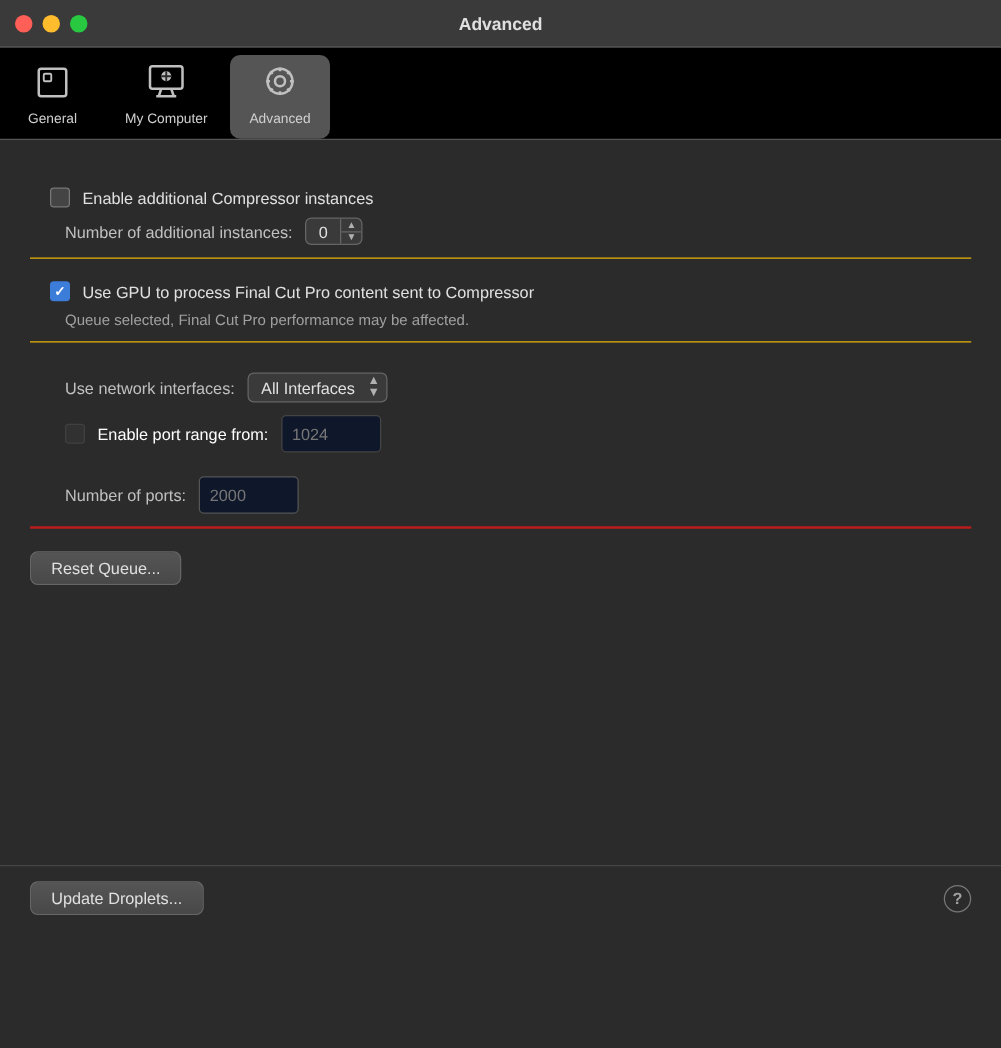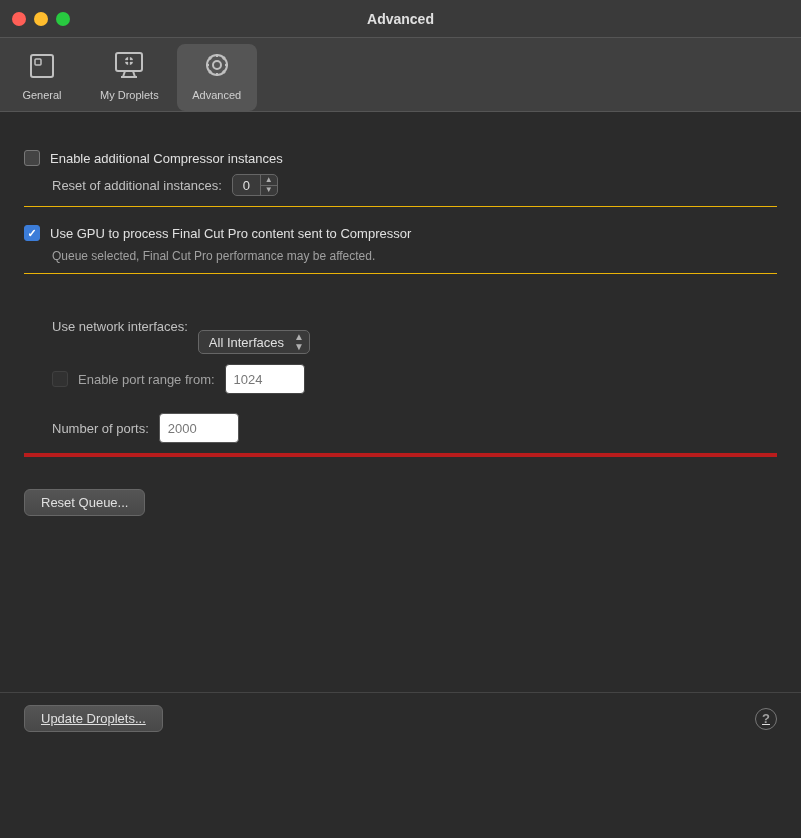--- a/index.html
+++ b/index.html
@@ -56,21 +56,21 @@
     .traffic-light.maximize { background: #28c940; }
 
     .title-bar-title {
       font-size: 14px;
       font-weight: 600;
       color: #e0e0e0;
     }
 
     
     .toolbar {
-      background: #404040;
+      background: #000000;
       display: flex;
       flex-direction: row;
       align-items: center;
       padding: 6px 0 0 0;
       border-bottom: 1px solid #555;
     }
 
     .toolbar-item {
       display: flex;
       flex-direction: column;
@@ -107,20 +107,21 @@
       flex-direction: column;
       gap: 0;
       overflow-y: auto;
     }
 
     .section-row {
       display: flex;
       align-items: center;
       gap: 10px;
       margin-bottom: 8px;
+      margin-left: 16px;
     }
 
     .section-row:last-child {
       margin-bottom: 0;
     }
 
     .sub-row {
       display: flex;
       align-items: center;
       gap: 10px;
@@ -214,21 +215,20 @@
 
     .stepper-arrow:first-child {
       border-bottom: 1px solid #666;
     }
 
     
     .select-wrapper {
       position: relative;
       display: inline-flex;
       align-items: center;
-      margin-top: 32px;
     }
 
     .select-box {
       background: #3a3a3a;
       border: 1px solid #666;
       border-radius: 5px;
       padding: 2px 24px 2px 10px;
       font-size: 13px;
       color: #e0e0e0;
       height: 24px;
@@ -244,21 +244,21 @@
       font-size: 10px;
       color: #b0b0b0;
       display: flex;
       flex-direction: column;
       line-height: 1;
       gap: 1px;
     }
 
     
     .text-input {
-      background: #ffffff;
+      background: #0f172a;
       border: 1px solid #555;
       border-radius: 4px;
       padding: 14px 8px;
       font-size: 13px;
       color: #888;
       height: 24px;
       width: 120px;
     }
 
     .text-input-small {
@@ -285,21 +285,20 @@
     }
 
     
     .footer {
       padding: 12px 24px;
       display: flex;
       align-items: center;
       justify-content: space-between;
       border-top: 1px solid #444;
       background: #2b2b2b;
-      text-decoration: underline;
     }
 
     .help-button {
       width: 22px;
       height: 22px;
       border-radius: 50%;
       border: 1.5px solid #777;
       background: transparent;
       color: #a0a0a0;
       font-size: 13px;
@@ -347,21 +346,21 @@
         <svg width="32" height="30" viewBox="0 0 32 30" fill="none" xmlns="http://www.w3.org/2000/svg">
           <rect x="3" y="3" width="26" height="18" rx="2" stroke="#c0c0c0" stroke-width="2" fill="none"></rect>
           <line x1="12" y1="21" x2="10" y2="27" stroke="#c0c0c0" stroke-width="2"></line>
           <line x1="20" y1="21" x2="22" y2="27" stroke="#c0c0c0" stroke-width="2"></line>
           <line x1="8" y1="27" x2="24" y2="27" stroke="#c0c0c0" stroke-width="2"></line>
           <circle cx="16" cy="11" r="4" fill="#c0c0c0"></circle>
           <line x1="16" y1="7" x2="16" y2="15" stroke="#2b2b2b" stroke-width="1.5"></line>
           <line x1="12" y1="11" x2="20" y2="11" stroke="#2b2b2b" stroke-width="1.5"></line>
         </svg>
       </span>
-      <span class="toolbar-item-label">My Droplets</span>
+      <span class="toolbar-item-label">My Computer</span>
     </div>
     <div class="toolbar-item active">
       <span class="toolbar-item-icon">
         <svg width="30" height="30" viewBox="0 0 30 30" fill="none" xmlns="http://www.w3.org/2000/svg">
           <circle cx="15" cy="15" r="10" stroke="#c0c0c0" stroke-width="2" fill="none"></circle>
           <circle cx="15" cy="15" r="4" stroke="#c0c0c0" stroke-width="2" fill="none"></circle>
           <line x1="15" y1="4" x2="15" y2="7" stroke="#c0c0c0" stroke-width="2"></line>
           <line x1="15" y1="23" x2="15" y2="26" stroke="#c0c0c0" stroke-width="2"></line>
           <line x1="4" y1="15" x2="7" y2="15" stroke="#c0c0c0" stroke-width="2"></line>
           <line x1="23" y1="15" x2="26" y2="15" stroke="#c0c0c0" stroke-width="2"></line>
@@ -376,21 +375,21 @@
   </div>
 
   <div class="content">
 
     <div class="section-group">
       <div class="section-row">
         <div class="checkbox"></div>
         <span class="label-text">Enable additional Compressor instances</span>
       </div>
       <div class="sub-row">
-        <span class="inline-label">Reset of additional instances:</span>
+        <span class="inline-label">Number of additional instances:</span>
         <div class="stepper">
           <span class="stepper-value">0</span>
           <div class="stepper-arrows">
             <div class="stepper-arrow">▲</div>
             <div class="stepper-arrow">▼</div>
           </div>
         </div>
       </div>
     </div>
 
@@ -409,30 +408,30 @@
           <select class="select-box">
             <option>All Interfaces</option>
             <option>Wi-Fi</option>
             <option>Ethernet</option>
           </select>
           <span class="select-arrow">▲<br>▼</span>
         </div>
       </div>
       <div class="sub-row" style="margin-top:10px;">
         <div class="checkbox disabled"></div>
-        <span class="inline-label" style="color:#a3a3a3;">Enable port range from:</span>
+        <span class="inline-label" style="color:#ffffff;">Enable port range from:</span>
         <input class="text-input text-input-small" type="text" value="1024" style="color: rgb(119, 119, 119); border-color: rgb(68, 68, 68);">
       </div>
       <div class="sub-row" style="margin-top:19px;">
         <span class="inline-label">Number of ports:</span>
         <input class="text-input text-input-small" type="text" value="2000" style="color: rgb(119, 119, 119);">
       </div>
     </div>
 
-    <div style="padding: 32px 0 6px 0; border-top: 4px solid #b91c1c;">
+    <div style="padding: 18px 0 6px 0; border-top: 2px solid #b91c1c;">
       <button class="button">Reset Queue...</button>
     </div>
 
   </div>
 
   <div class="footer">
     <button class="button">Update Droplets...</button>
     <div class="help-button">?</div>
   </div>
 

